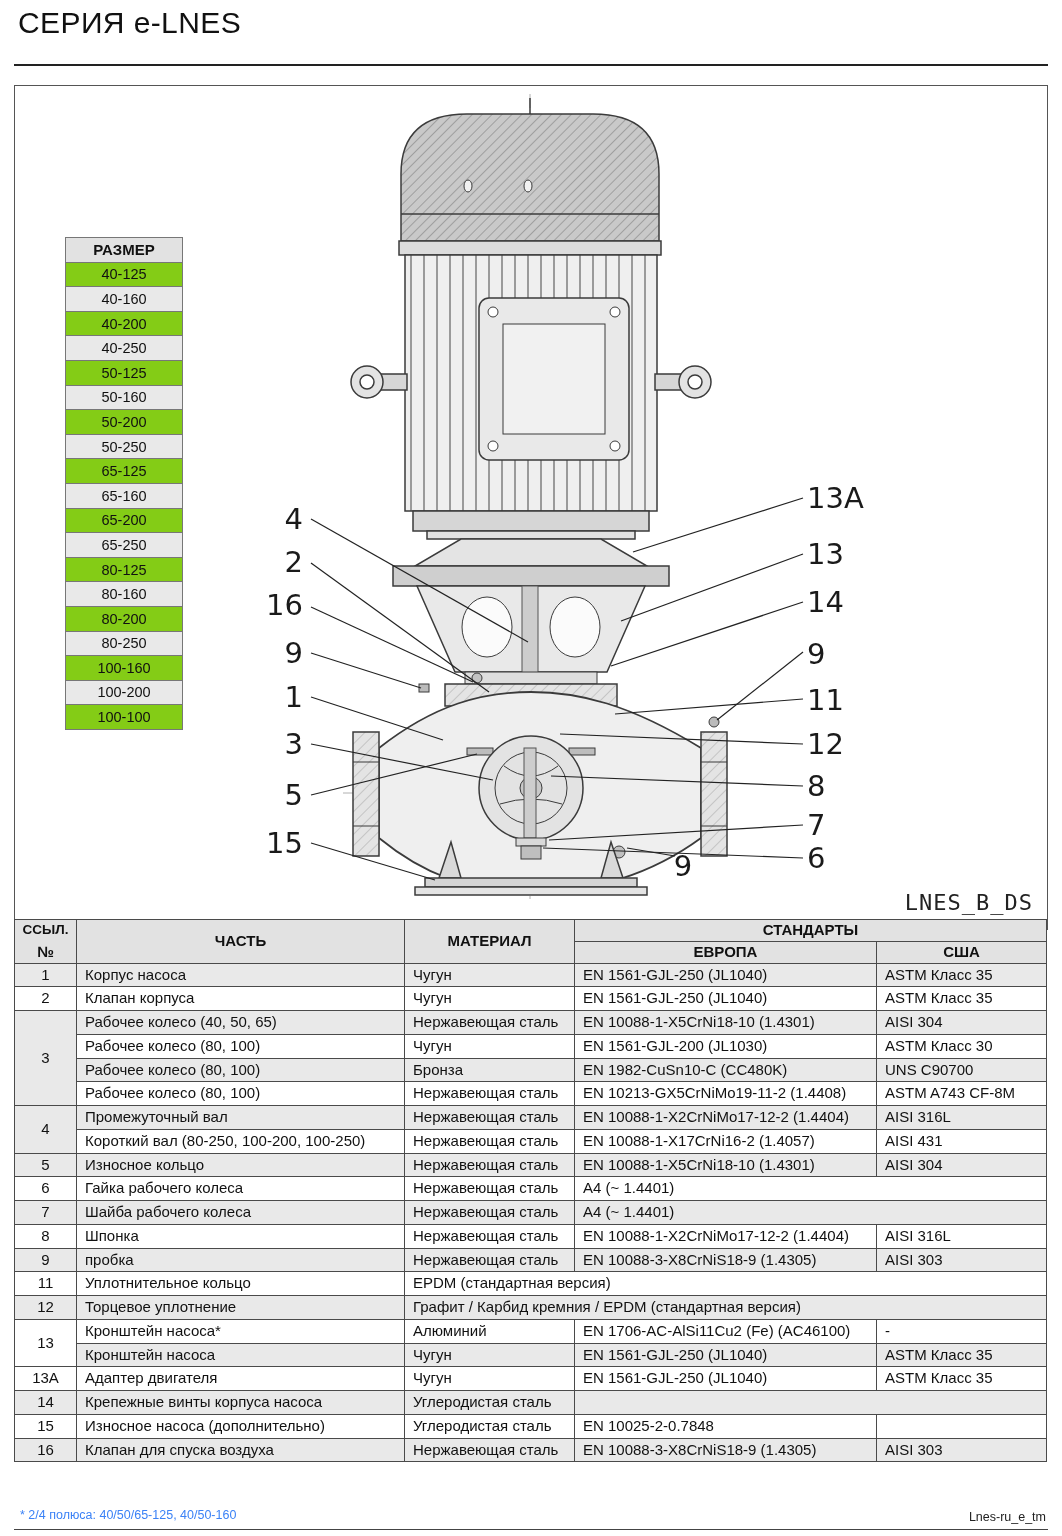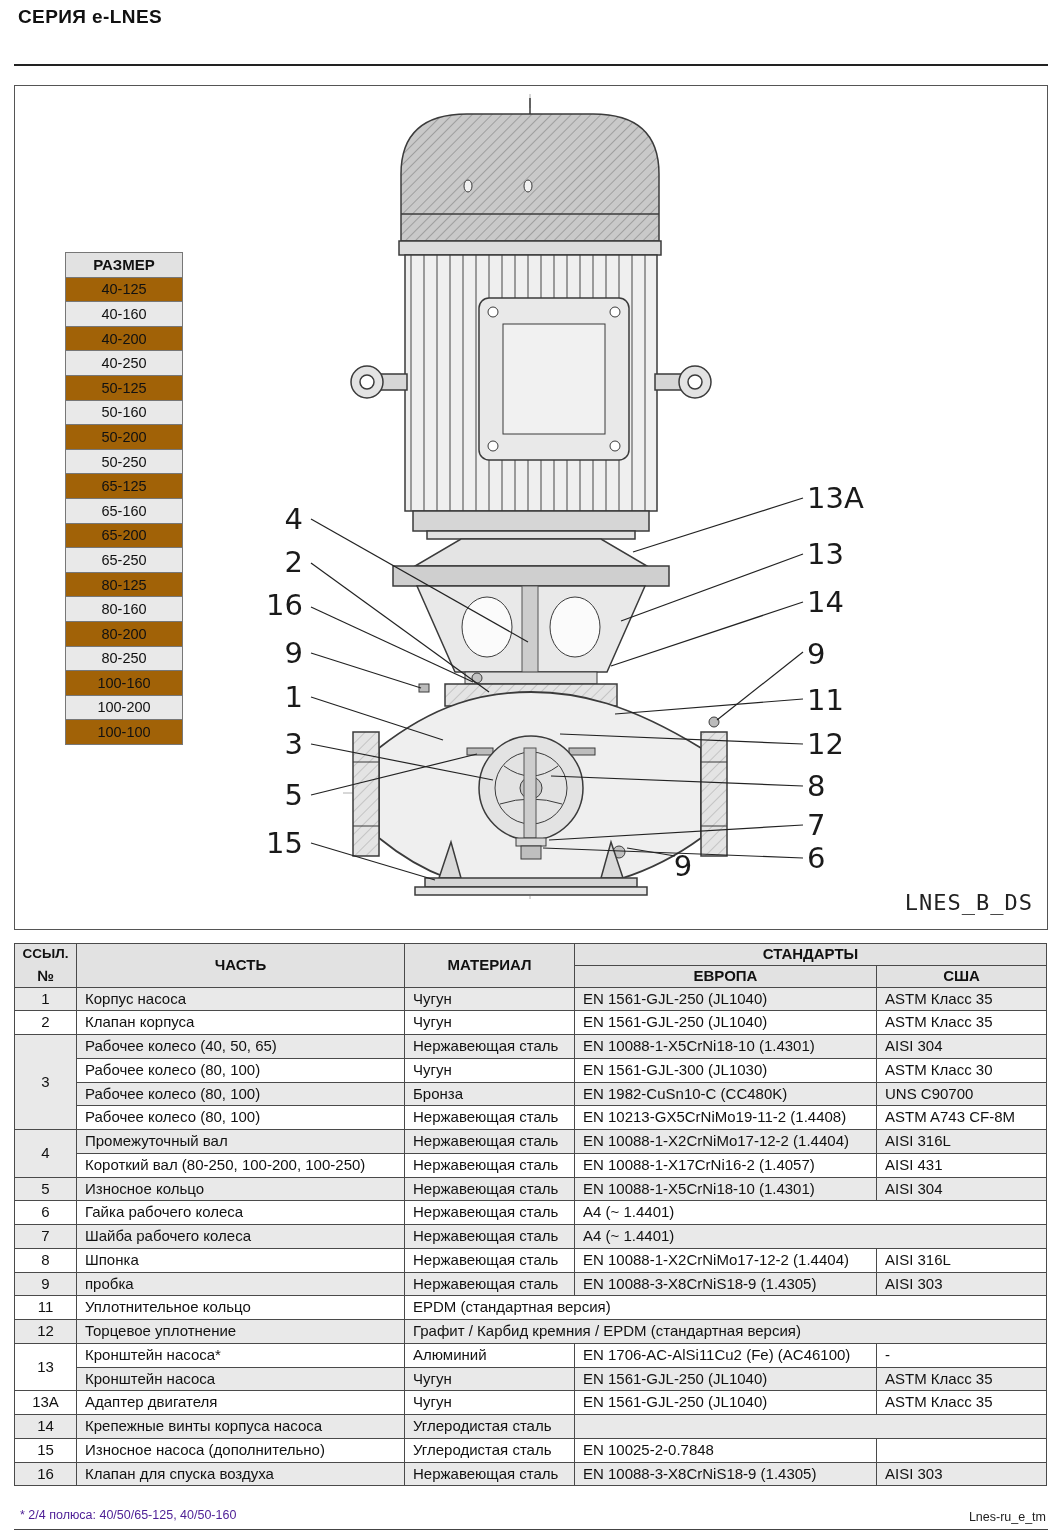--- a/index.html
+++ b/index.html
@@ -1,42 +1,42 @@
 <!DOCTYPE html>
 <html><head>
 <meta charset="utf-8">
 <style>
   html,body{margin:0;padding:0;background:#fff;}
   .page{position:relative;width:1062px;height:1536px;background:#fff;
         font-family:"Liberation Sans",sans-serif;color:#111;overflow:hidden;}
-  .title{position:absolute;left:18px;top:6px;font-size:19px;font-weight:bold;
+  .title{position:absolute;left:18px;top:6px;font-size:30px;font-weight:normal;
          line-height:1.12;letter-spacing:.4px;}
   .title-rule{position:absolute;left:14px;top:64px;width:1034px;border-top:2px solid #222;}
   .diagram-box{position:absolute;left:14px;top:85px;width:1032px;height:843px;
                border:1.5px solid #555;}
   .pump-svg{position:absolute;left:0;top:0;}
-  .size-table{position:absolute;left:50px;top:166px;border-collapse:collapse;background:#a16207;}
+  .size-table{position:absolute;left:50px;top:151px;border-collapse:collapse;background:#84cc16;}
   .size-table th,.size-table td{border:1px solid #777;width:116px;height:23.6px;
         font-size:14.5px;text-align:center;padding:0;font-family:"Liberation Sans",sans-serif;}
   .size-table th{background:#e2e2e2;font-weight:bold;font-size:15px;}
   .size-table tr.shade td{background:#e9e9e9;}
   .drawing-label{position:absolute;right:14px;bottom:14px;
         font-family:"DejaVu Sans Mono",monospace;font-size:22px;letter-spacing:1px;color:#222;margin-top:38px;}
-  .parts-table{position:absolute;left:14px;top:943px;width:1032px;
+  .parts-table{position:absolute;left:14px;top:919px;width:1032px;
         border-collapse:collapse;table-layout:fixed;}
   .parts-table th,.parts-table td{border:1px solid #4a4a4a;font-size:15px;
         line-height:1.25;padding:2px 8px;overflow:hidden;white-space:nowrap;}
   .parts-table th{background:#e2e2e2;font-weight:bold;text-align:center;padding:1px 4px;}
   .parts-table th.h-ref{border-bottom:none;font-size:13.5px;}
   .parts-table th.h-ref2{border-top:none;}
   .parts-table td.ref{text-align:center;padding:2px 2px;}
   .parts-table tr.shade td{background:#e9e9e9;}
   .parts-table tr td{background:#fff;}
   .parts-table tr.shade td{background:#e9e9e9;}
-  .footnote{position:absolute;left:20px;top:1508px;font-size:12.5px;color:#4c1d95;}
+  .footnote{position:absolute;left:20px;top:1508px;font-size:12.5px;color:#3b82f6;}
   .doc-code{position:absolute;right:16px;top:1510px;font-size:12.5px;color:#222;text-align:center;}
   .bottom-rule{position:absolute;left:14px;top:1529px;width:1034px;border-top:1px solid #444;}
   text.callout{font-family:"DejaVu Sans",sans-serif;font-size:29px;fill:#1a1a1a;}
 </style>
 </head>
 <body>
 
 <div class="page">
 
   <div class="title">
@@ -304,21 +304,21 @@
         <tr class="shade">
           <td class="ref" rowspan="4">3</td>
           <td class="part">Рабочее колесо (40, 50, 65)</td>
           <td class="mat">Нержавеющая сталь</td>
           <td class="eu">EN 10088-1-X5CrNi18-10 (1.4301)</td>
           <td class="usa">AISI 304</td>
         </tr>
         <tr>
           <td class="part">Рабочее колесо (80, 100)</td>
           <td class="mat">Чугун</td>
-          <td class="eu">EN 1561-GJL-300 (JL1030)</td>
+          <td class="eu">EN 1561-GJL-200 (JL1030)</td>
           <td class="usa">ASTM Класс 30</td>
         </tr>
         <tr class="shade">
           <td class="part">Рабочее колесо (80, 100)</td>
           <td class="mat">Бронза</td>
           <td class="eu">EN 1982-CuSn10-C (CC480K)</td>
           <td class="usa">UNS C90700</td>
         </tr>
         <tr>
           <td class="part">Рабочее колесо (80, 100)</td>

